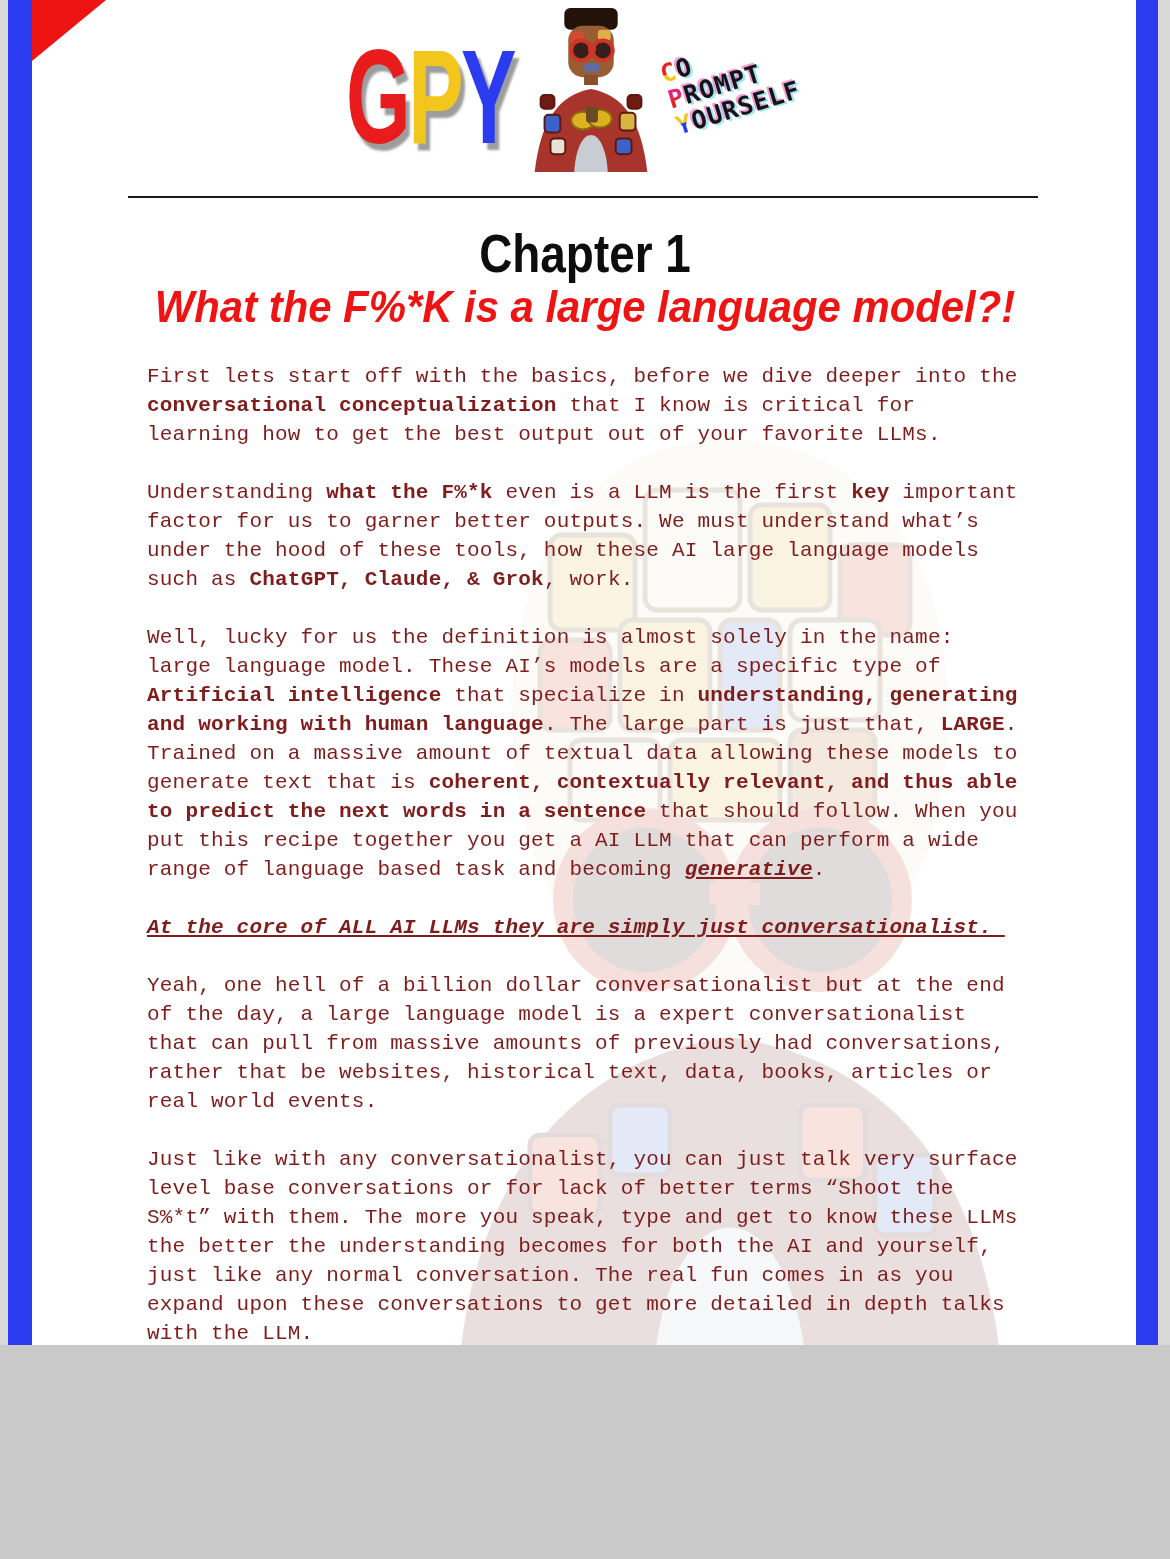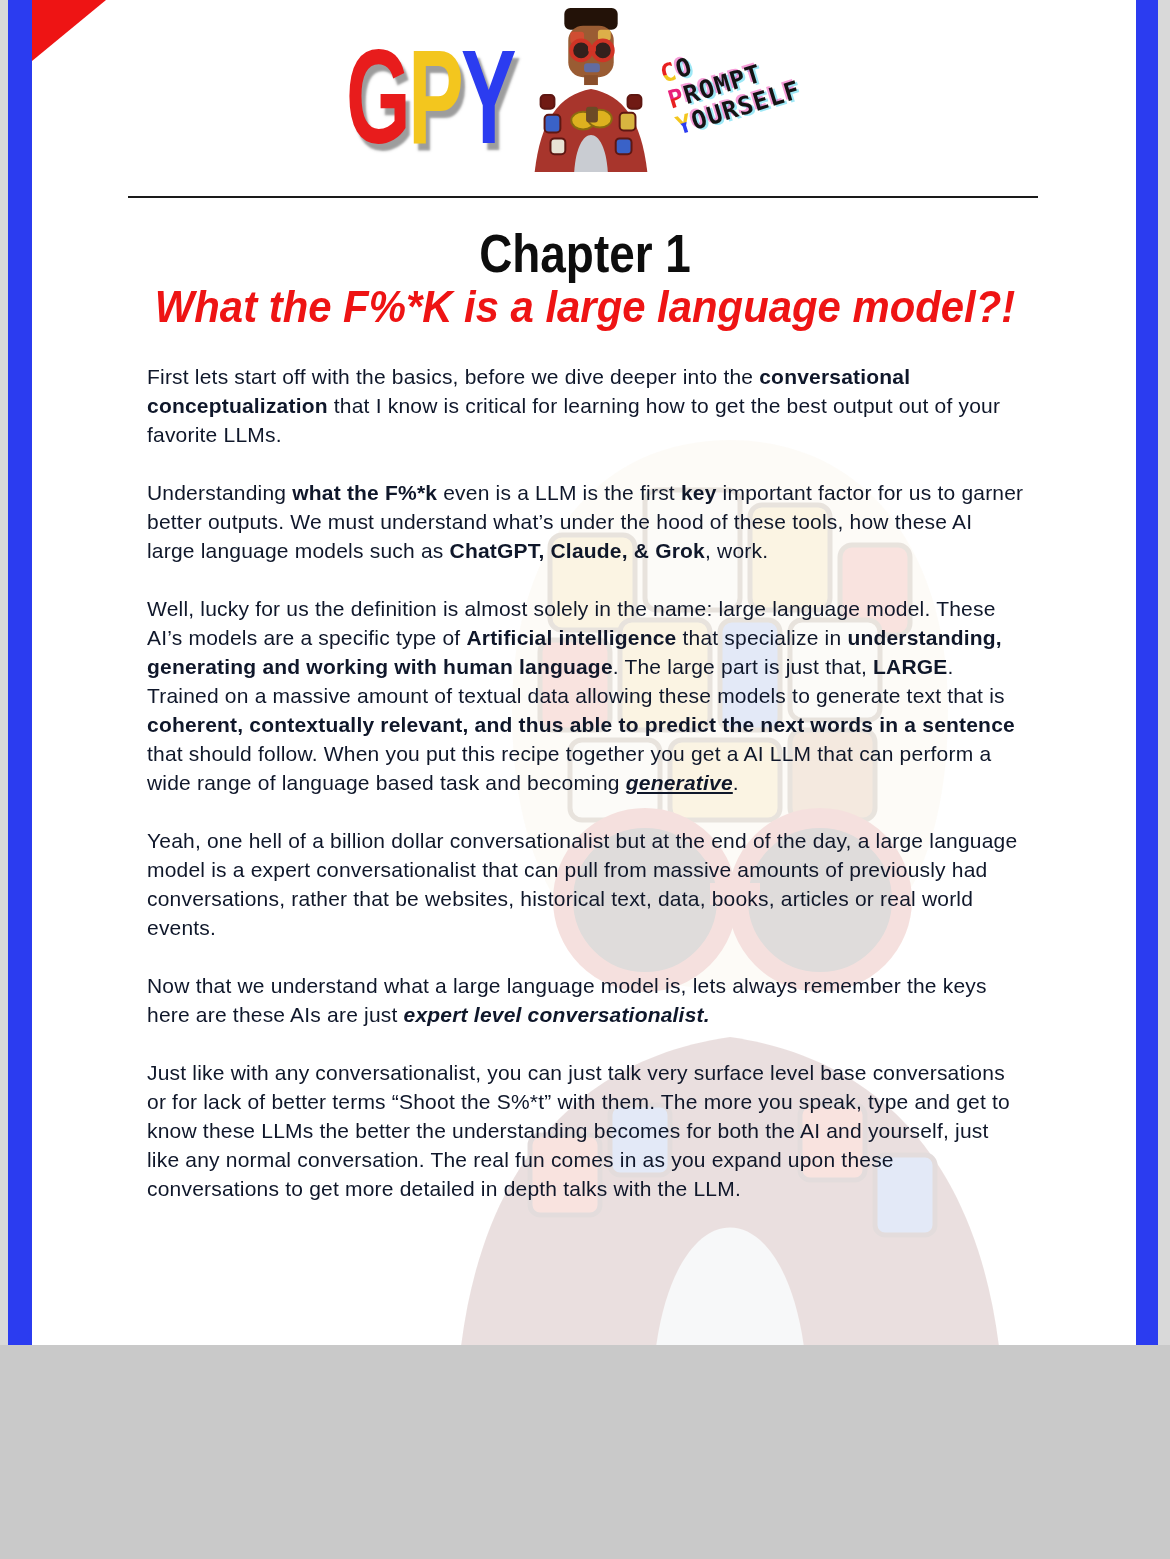--- a/index.html
+++ b/index.html
@@ -38,21 +38,21 @@
   .rule-bottom{left:140px;top:1436px;width:913px;}
 
   .chapter{position:absolute;left:50%;top:222px;transform:translateX(-50%) scaleX(.85);
            font-size:54px;font-weight:bold;color:#0d0d0d;white-space:nowrap;}
   .red-title{position:absolute;left:50%;top:281px;transform:translateX(-50%) scaleX(.93);
            font-size:45px;font-weight:bold;font-style:italic;color:#ee1414;white-space:nowrap;}
 
   .watermark{position:absolute;left:420px;top:415px;width:620px;height:940px;opacity:.15;}
 
   .content{position:absolute;left:147px;top:362px;width:878px;font-size:21px;line-height:29px;
-           color:#0f172a;letter-spacing:.2px;}
+           color:#7f1d1d;letter-spacing:.2px;font-family:Liberation Mono, monospace;}
   .content p{margin:0 0 29px 0;}
   .subhead{font-weight:bold;font-style:italic;text-decoration:underline;white-space:pre-wrap;}
 
   .page-badge{position:absolute;left:952px;top:1388px;font-size:20px;font-weight:bold;letter-spacing:1px;}
   .badge-text{position:relative;color:#eab328;z-index:1;}
   .badge-text::before{content:attr(data-text);position:absolute;left:0;top:0;color:#111;
       -webkit-text-stroke:7px #111;z-index:-1;}
 </style>
 </head>
 <body>
@@ -130,22 +130,22 @@
 
   <div class="rule rule-top"></div>
 
   <div class="chapter">Chapter 1</div>
   <div class="red-title">What the F%*K is a large language model?!</div>
 
   <div class="content">
     <p><span>First lets start off with the basics, before we dive deeper into the </span><span style="font-weight: bold;">conversational conceptualization</span><span> that I know is critical for learning how to get the best output out of your favorite LLMs.</span></p>
     <p><span>Understanding </span><span style="font-weight: bold;">what the F%*k</span><span> even is a LLM is the first </span><span style="font-weight: bold;">key</span><span> important factor for us to garner better outputs. We must understand what’s under the hood of these tools, how these AI large language models such as </span><span style="font-weight: bold;">ChatGPT, Claude, &amp; Grok</span><span>, work.</span></p>
     <p><span>Well, lucky for us the definition is almost solely in the name: large language model. These AI’s models are a specific type of </span><span style="font-weight: bold;">Artificial intelligence</span><span> that specialize in </span><span style="font-weight: bold;">understanding, generating and working with human language</span><span>. The large part is just that, </span><span style="font-weight: bold;">LARGE</span><span>. Trained on a massive amount of textual data allowing these models to generate text that is </span><span style="font-weight: bold;">coherent, contextually relevant, and thus able to predict the next words in a sentence</span><span> that should follow. When you put this recipe together you get a AI LLM that can perform a wide range of language based task and becoming </span><span style="font-weight: bold; font-style: italic; text-decoration: underline;">generative</span><span>.</span></p>
+    <p class="subhead">At the core of ALL AI LLMs they are simply just conversationalist. </p>
     <p><span>Yeah, one hell of a billion dollar conversationalist but at the end of the day, a large language model is a expert conversationalist that can pull from massive amounts of previously had conversations, rather that be websites, historical text, data, books, articles or real world events.</span></p>
-    <p><span>Now that we understand what a large language model is, lets always remember the keys here are these AIs are just </span><span style="font-weight: bold; font-style: italic;">expert level conversationalist.</span></p>
     <p><span>Just like with any conversationalist, you can just talk very surface level base conversations or for lack of better terms “Shoot the S%*t” with them. The more you speak, type and get to know these LLMs the better the understanding becomes for both the AI and yourself, just like any normal conversation. The real fun comes in as you expand upon these conversations to get more detailed in depth talks with the LLM.</span></p>
   </div>
 
   <div class="page-badge">
     <span class="badge-text" data-text="Page: 1">Page: 1</span>
   </div>
   <div class="rule rule-bottom"></div>
 </div>
 
 </body></html>

